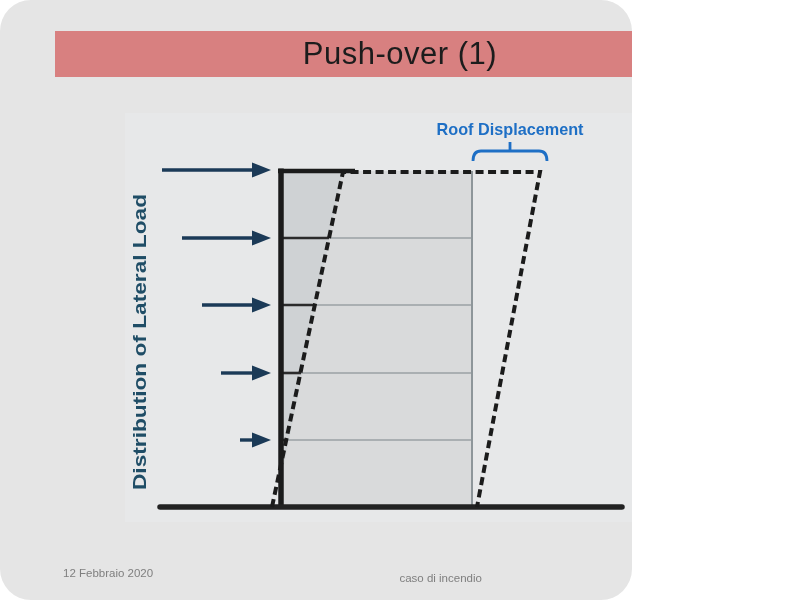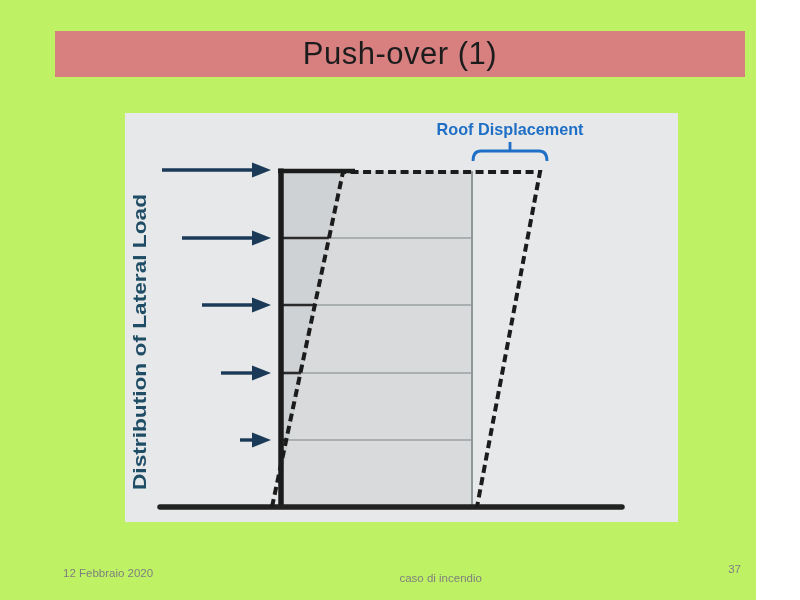--- a/index.html
+++ b/index.html
@@ -1,17 +1,17 @@
 <!DOCTYPE html>
 <html><head>
 <meta charset="utf-8">
 <style>
   html,body{margin:0;padding:0;}
   body{width:800px;height:600px;background:#ffffff;font-family:"Liberation Sans",sans-serif;}
-  .slide{position:relative;width:756px;height:600px;background:#bef264;overflow:hidden;}
+  .slide{position:relative;width:632px;height:600px;background:#e5e5e5;overflow:hidden;border-radius:31px;}
 
   .title-bar{
     position:absolute;left:55px;top:31px;width:690px;height:46px;
     background:#d88080;display:flex;align-items:center;justify-content:center;
   }
   .title-text{font-size:31px;color:#1c1c1c;letter-spacing:0.5px;}
 
   .stamp{position:absolute;left:756px;top:32px;width:41px;height:48px;}
 
   .diagram-svg{position:absolute;left:0;top:0;width:800px;height:600px;}

